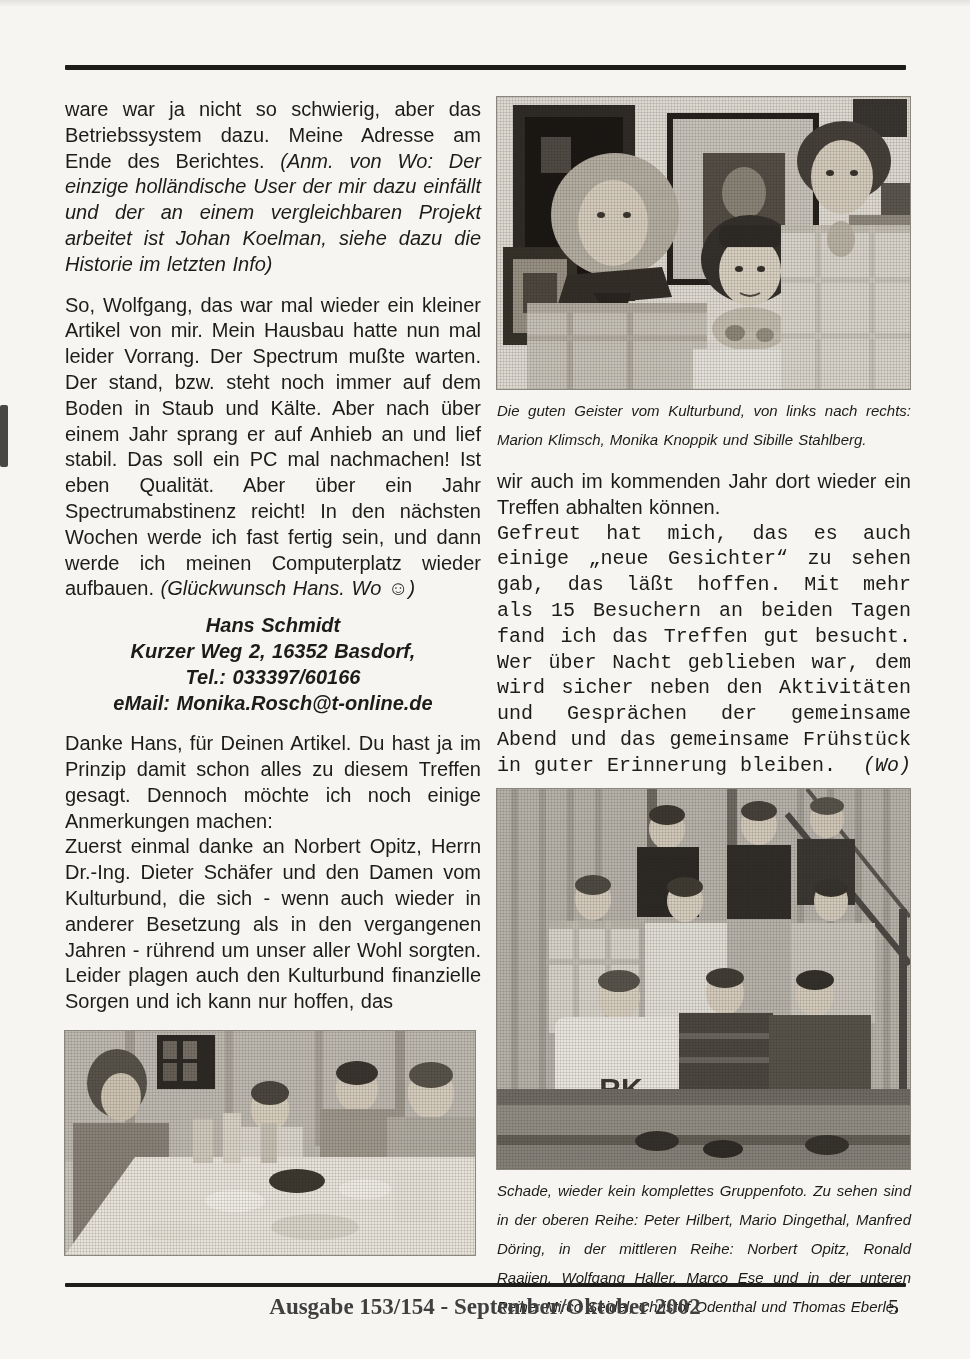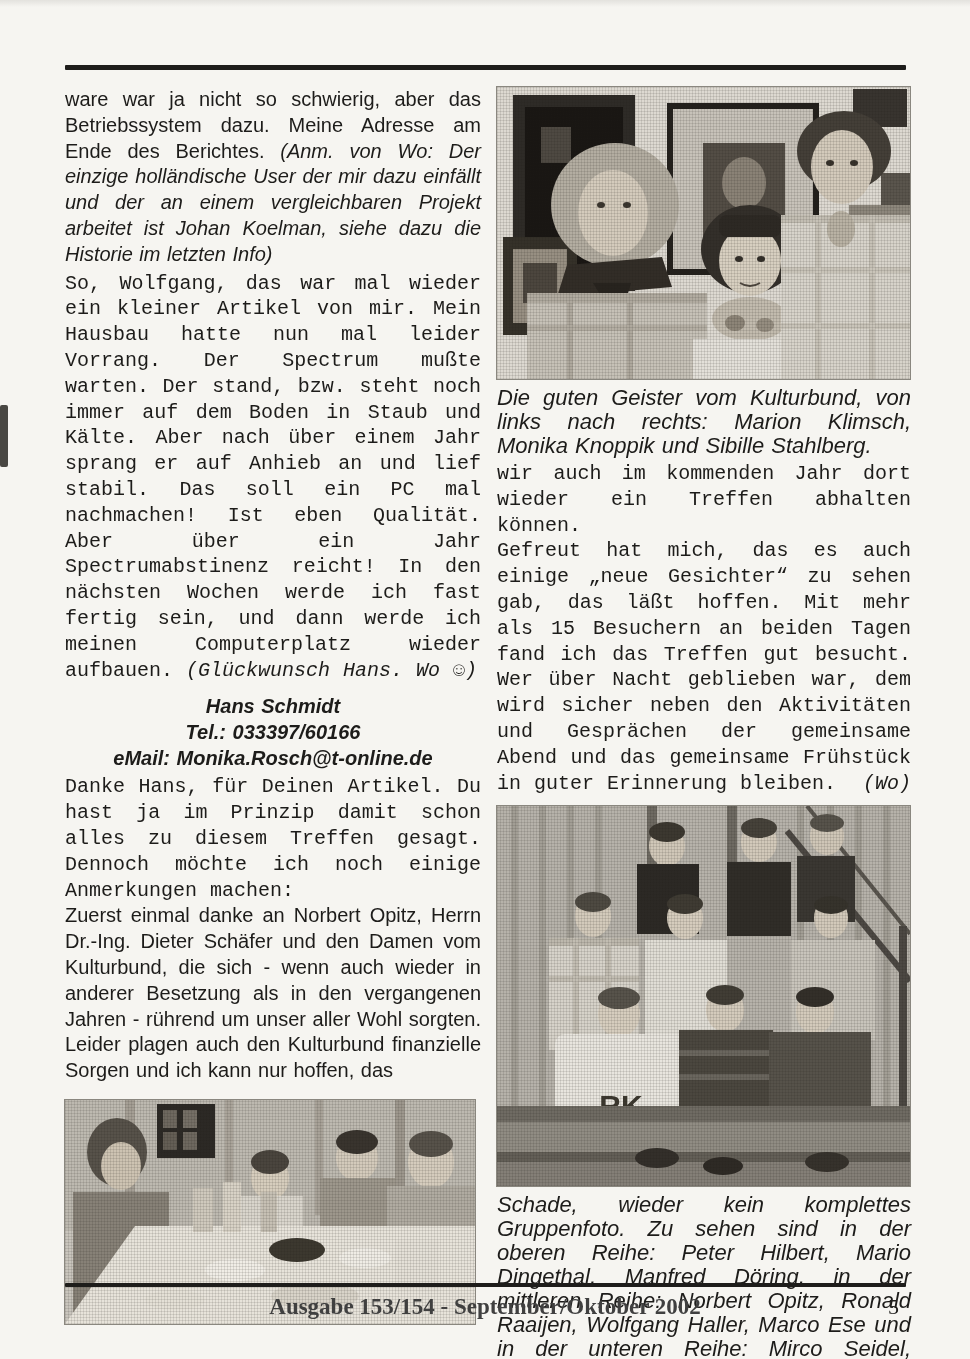--- a/index.html
+++ b/index.html
@@ -3,29 +3,29 @@
 <meta charset="utf-8">
 <style>
   html,body{margin:0;padding:0;}
   body{width:970px;height:1359px;position:relative;background:#f6f5f1;
        font-family:"Liberation Sans", sans-serif;color:#1d1c1a;
        -webkit-font-smoothing:antialiased;overflow:hidden;}
   .page{position:absolute;inset:0;}
   .rule{position:absolute;left:65px;width:841px;height:5px;background:#1e1d1b;border-radius:1px;}
   .rule.top{top:65px;}
   .rule.bottom{top:1283px;height:4px;}
-  .col{position:absolute;top:87px;font-size:20px;line-height:25.8px;text-align:justify;
+  .col{position:absolute;top:97px;font-size:20px;line-height:25.8px;text-align:justify;
        hyphens:auto;-webkit-hyphens:auto;word-spacing:1px;}
   .col.left{left:65px;width:416px;}
   .col.right{left:497px;width:414px;}
   p{margin:0;}
-  .gap{margin-top:3px;font-family:Liberation Mono, monospace;}
+  .gap{margin-top:15px;}
   .it{font-style:italic;}
   .address{margin-top:10px;text-align:center;font-weight:bold;font-style:italic;line-height:26px;}
-  .caption{font-style:italic;font-size:22px;line-height:24px;margin-top:7px;text-align:justify;}
+  .caption{font-style:italic;font-size:15px;line-height:29px;margin-top:7px;text-align:justify;}
   figure{margin:0;position:relative;overflow:hidden;background:#d8d5cf;outline:1px solid #8a877f;}
   figure svg{display:block;}
   .dither{position:absolute;inset:0;pointer-events:none;
     background-image:
       repeating-linear-gradient(0deg, rgba(30,27,22,.11) 0 1px, rgba(0,0,0,0) 1px 3px),
       repeating-linear-gradient(90deg, rgba(30,27,22,.11) 0 1px, rgba(0,0,0,0) 1px 3px);}
   .photo-breakfast{margin-top:16px;width:410px;height:224px;}
   .photo-women{width:413px;height:292px;}
   .photo-group{margin-top:10px;width:413px;height:380px;}
   .sig{position:absolute;right:0;bottom:0;font-style:italic;}
@@ -48,20 +48,21 @@
   <div class="edge-streak"></div>
   <div class="rule top"></div>
 
   <div class="col left">
     <p><span>ware war ja nicht so schwierig, aber das Betriebssystem dazu. Meine Adresse am Ende des Berichtes. </span><span class="it">(Anm. von Wo: Der einzige holländische User der mir dazu einfällt und der an einem vergleichbaren Projekt arbeitet ist Johan Koelman, siehe dazu die Historie im letzten Info)</span></p>
 
     <p class="gap"><span>So, Wolfgang, das war mal wieder ein kleiner Artikel von mir. Mein Hausbau hatte nun mal leider Vorrang. Der Spectrum mußte warten. Der stand, bzw. steht noch immer auf dem Boden in Staub und Kälte. Aber nach über einem Jahr sprang er auf Anhieb an und lief stabil. Das soll ein PC mal nachmachen! Ist eben Qualität. Aber über ein Jahr Spectrumabstinenz reicht! In den nächsten Wochen werde ich fast fertig sein, und dann werde ich meinen Computerplatz wieder aufbauen. </span><span class="it">(Glückwunsch Hans. Wo ☺)</span></p>
 
     <div class="address">
       <div>Hans Schmidt</div>
+      <div>Kurzer Weg 2, 16352 Basdorf,</div>
       <div>Tel.: 033397/60166</div>
       <div>eMail: Monika.Rosch@t-online.de</div>
     </div>
 
     <p class="gap">Danke Hans, für Deinen Artikel. Du hast ja im Prinzip damit schon alles zu diesem Treffen gesagt. Dennoch möchte ich noch einige Anmerkungen machen:</p>
     <p>Zuerst einmal danke an Norbert Opitz, Herrn Dr.-Ing. Dieter Schäfer und den Damen vom Kulturbund, die sich - wenn auch wieder in anderer Besetzung als in den vergangenen Jahren - rührend um unser aller Wohl sorgten. Leider plagen auch den Kulturbund finanzielle Sorgen und ich kann nur hoffen, das</p>
 
     <figure class="photo-breakfast">
       <svg width="410" height="224" viewBox="0 0 410 224">
         <rect x="0" y="0" width="410" height="224" fill="#c9c5bd"></rect>

